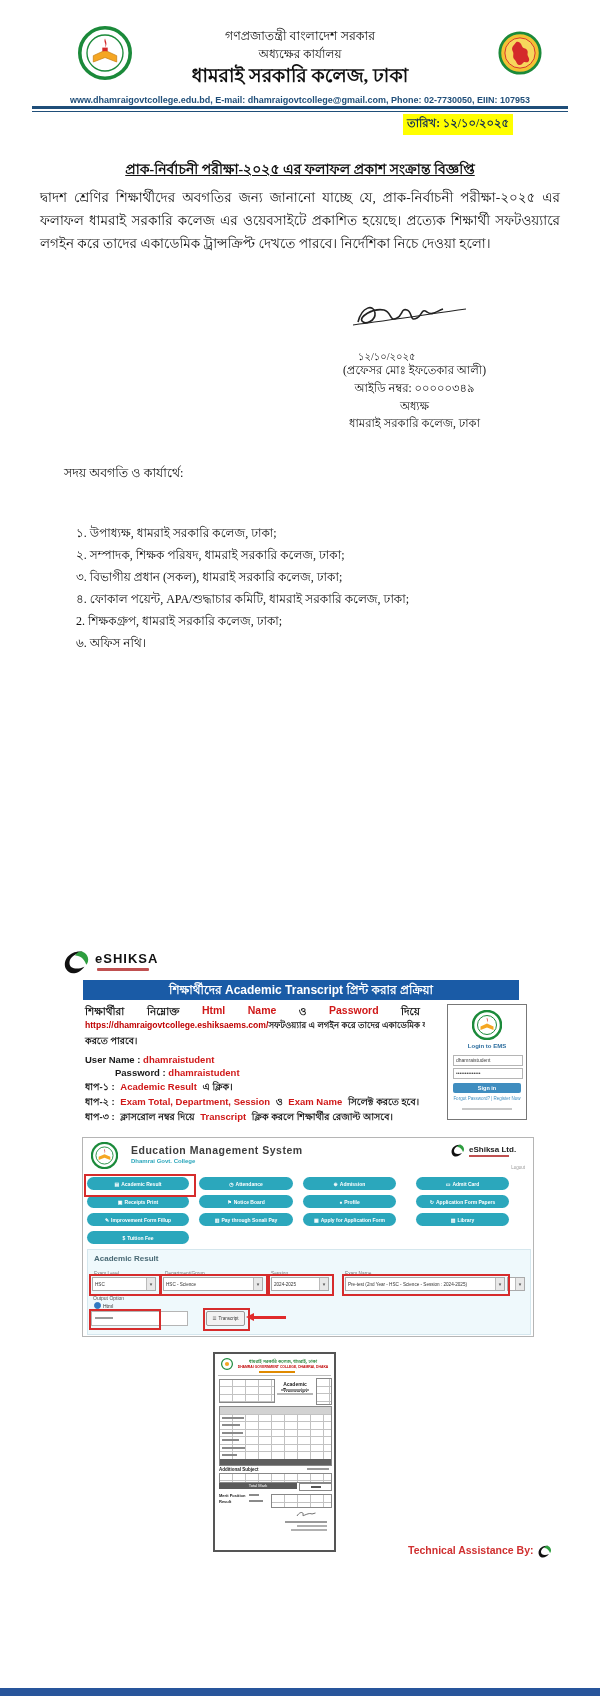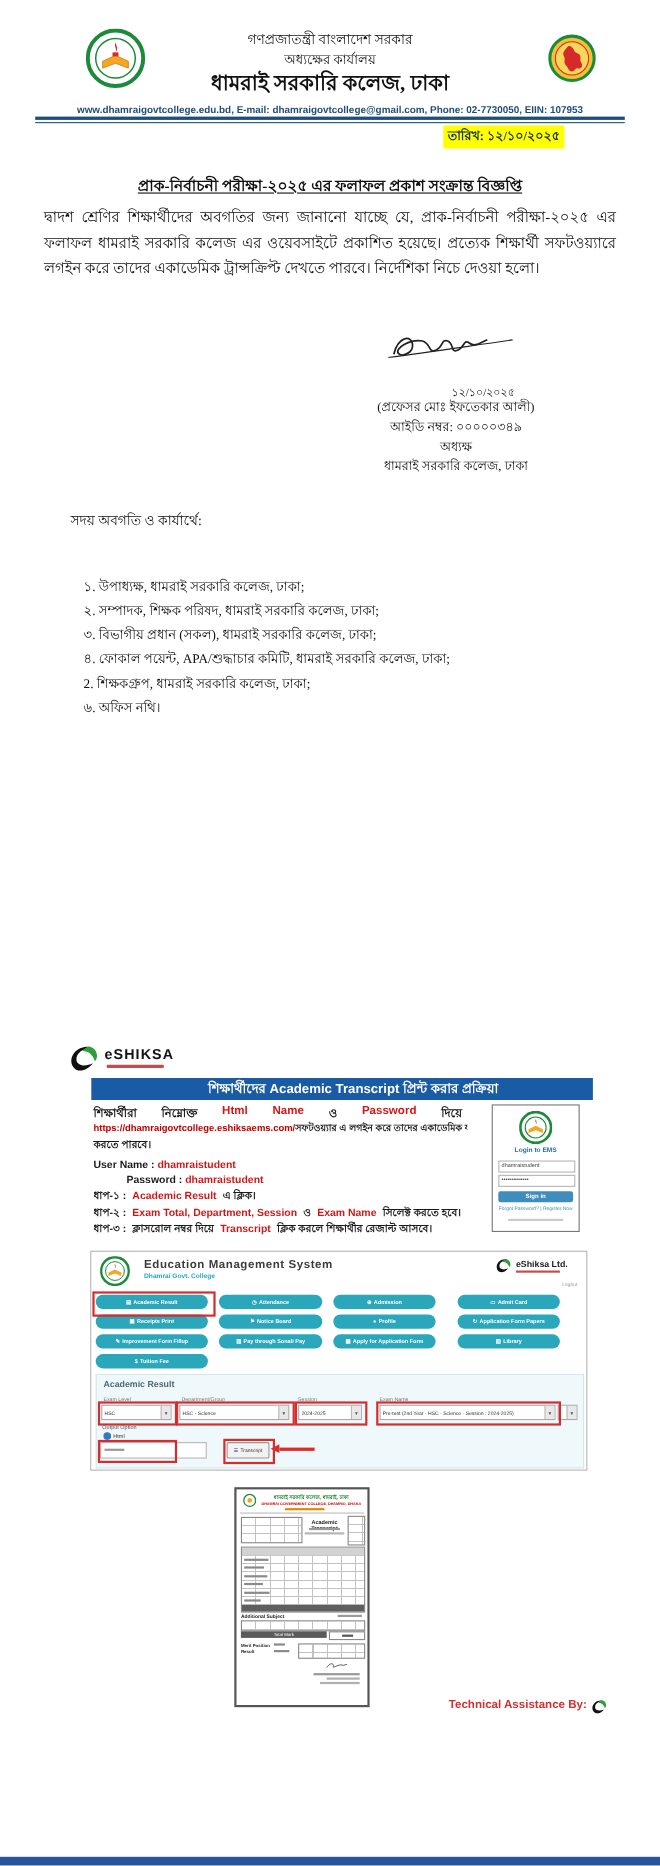--- a/index.html
+++ b/index.html
@@ -23,21 +23,21 @@
   .doc-body{left:40px;width:520px;top:186px;font-size:13.5px;line-height:23px;text-align:justify;}
 
   .sig-lines{left:312px;width:205px;text-align:center;font-size:11.5px;}
 
   .dist-h{left:64px;top:464px;font-size:12.5px;}
   .dist-list{left:76px;top:522px;font-size:12px;line-height:22px;}
 
   
   .banner{left:83px;top:980px;width:436px;height:20px;background:#1a5ba6;color:#fff;
           font-size:12px;font-weight:bold;text-align:center;line-height:20px;
-          font-family:"Liberation Sans",sans-serif;padding-left:20px;}
+          font-family:"Liberation Sans",sans-serif;}
   .g-txt{font-family:Liberation Sans, sans-serif;font-weight:bold;color:#1a1a1a;}
   .g-red{color:#d01818;}
   .g-url{color:#c00000;}
   .steps span{margin-right:3px;}
 
   
   .login{left:447px;top:1004px;width:78px;height:114px;background:#fff;border:1px solid #777;
          font-family:"Liberation Sans",sans-serif;}
   .login .fld{position:absolute;left:5px;width:64px;height:9px;border:1px solid #b5b5b5;
               font-size:5px;line-height:9px;padding:0 2px;color:#444;overflow:hidden;}
@@ -112,21 +112,21 @@
   <div class="abs rule"></div>
 
   <div class="abs date-badge b">তারিখ: ১২/১০/২০২৫</div>
   <div class="abs ctr doc-title">প্রাক-নির্বাচনী পরীক্ষা-২০২৫ এর ফলাফল প্রকাশ সংক্রান্ত বিজ্ঞপ্তি</div>
   <div class="abs doc-body">দ্বাদশ শ্রেণির শিক্ষার্থীদের অবগতির জন্য জানানো যাচ্ছে যে, প্রাক-নির্বাচনী পরীক্ষা-২০২৫ এর ফলাফল ধামরাই সরকারি কলেজ এর ওয়েবসাইটে প্রকাশিত হয়েছে। প্রত্যেক শিক্ষার্থী সফটওয়্যারে লগইন করে তাদের একাডেমিক ট্রান্সক্রিপ্ট দেখতে পারবে। নির্দেশিকা নিচে দেওয়া হলো।</div>
 
   <svg class="abs" style="left:348px;top:296px;width:122px;height:38px;" viewBox="0 0 122 38">
     <path d="M10 26 C14 10, 26 8, 27 17 C28 25, 17 29, 14 25 C11 21, 24 12, 36 14 C44 16, 41 26, 49 22 C55 19, 53 12, 59 14 C65 16, 61 26, 69 22 C75 19, 73 12, 79 16 C84 20, 89 15, 95 13" stroke="#222" fill="none" stroke-width="1.6"></path>
     <path d="M5 29 C44 24, 82 18, 118 13" stroke="#222" fill="none" stroke-width="1.1"></path>
   </svg>
-  <div class="abs" style="left:358px;top:349px;width:110px;text-align:right;font-size:10px;">১২/১০/২০২৫</div>
+  <div class="abs" style="left:358px;top:349px;width:110px;text-align:left;font-size:10px;">১২/১০/২০২৫</div>
   <div class="abs sig-lines" style="top:362px;">(প্রফেসর মোঃ ইফতেকার আলী)</div>
   <div class="abs sig-lines" style="top:380px;">আইডি নম্বর: ০০০০০৩৪৯</div>
   <div class="abs sig-lines" style="top:398px;">অধ্যক্ষ</div>
   <div class="abs sig-lines" style="top:415px;">ধামরাই সরকারি কলেজ, ঢাকা</div>
 
   <div class="abs dist-h">সদয় অবগতি ও কার্যার্থে:</div>
   <div class="abs dist-list">
     <div>১.  উপাধ্যক্ষ, ধামরাই সরকারি কলেজ, ঢাকা;</div>
     <div>২.  সম্পাদক, শিক্ষক পরিষদ, ধামরাই সরকারি কলেজ, ঢাকা;</div>
     <div>৩.  বিভাগীয় প্রধান (সকল), ধামরাই সরকারি কলেজ, ঢাকা;</div>

